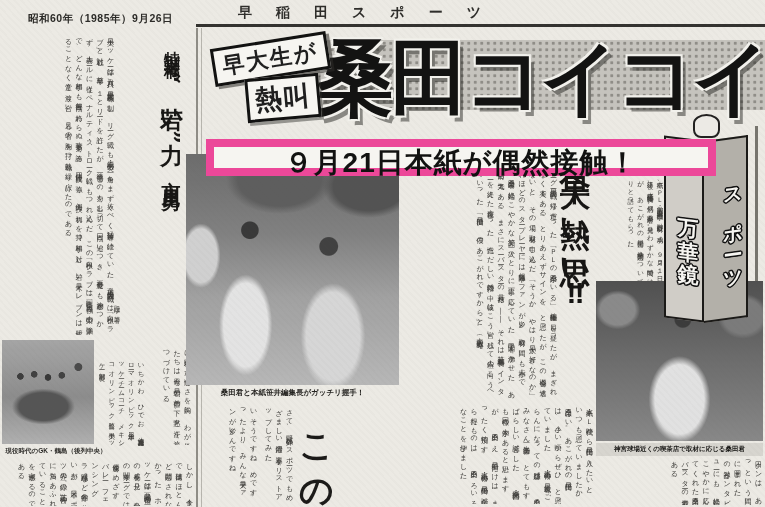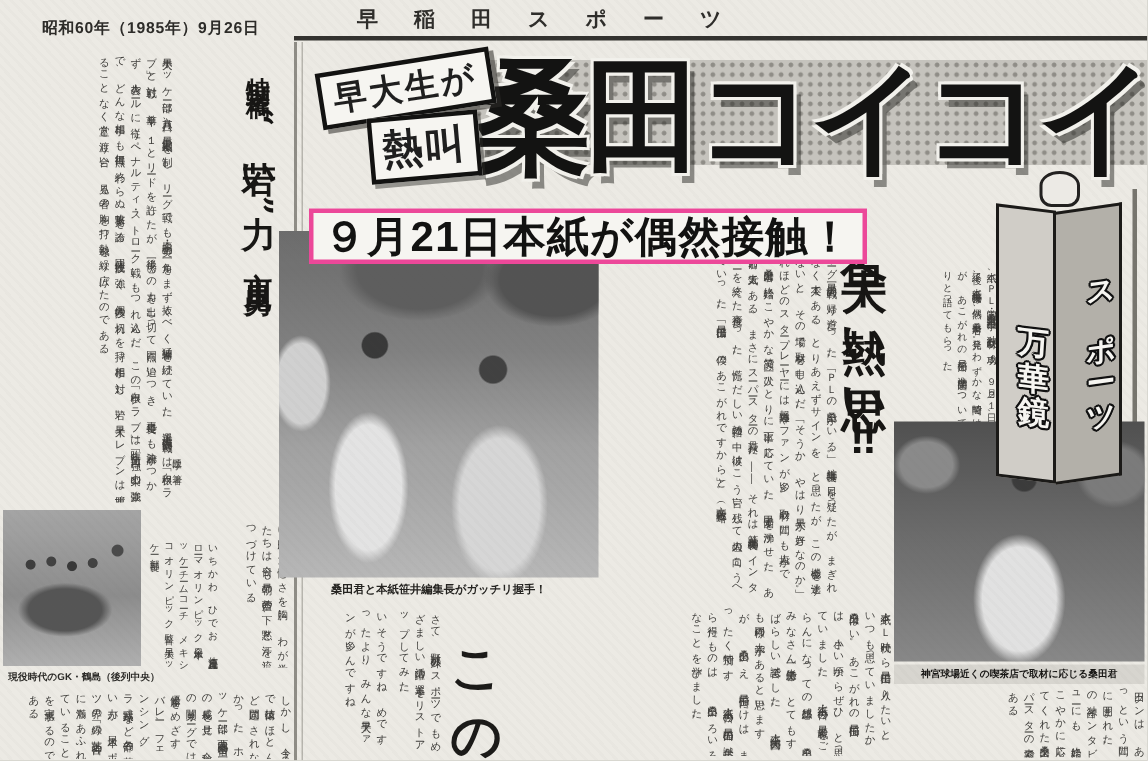--- a/index.html
+++ b/index.html
@@ -69,22 +69,22 @@
   }
   .main-headline{
     position:absolute;left:316px;top:24px;z-index:2;white-space:nowrap;
     font-size:79px;font-weight:900;letter-spacing:-5px;color:#131312;
     transform:scaleY(1.04);transform-origin:top left;
     text-shadow:
       2px 2px 0 #f2f1ec,-2px -2px 0 #f2f1ec,2px -2px 0 #f2f1ec,-2px 2px 0 #f2f1ec,
       5px 6px 0 rgba(40,39,36,.5);
   }
   .sub-headline{
-    position:absolute;left:206px;top:139px;width:372px;height:37px;z-index:3;
-    background:#f6f5f1;border:3px solid #ec4899;box-sizing:border-box;
+    position:absolute;left:206px;top:139px;width:510px;height:37px;z-index:3;
+    background:#f6f5f1;border:8px solid #ec4899;box-sizing:border-box;
     font-size:28px;font-weight:900;letter-spacing:1px;line-height:32px;text-align:center;
     white-space:nowrap;color:#121211;
   }
   
   .main-photo{
     position:absolute;left:186px;top:154px;width:213px;height:231px;
     background:
       radial-gradient(circle 15px at 30% 33%,#38362f 0 55%,transparent 62%),
       radial-gradient(circle 16px at 67% 40%,#403e37 0 55%,transparent 62%),
       radial-gradient(ellipse 38px 72px at 28% 74%,#e9e7e1 0 58%,transparent 70%),

